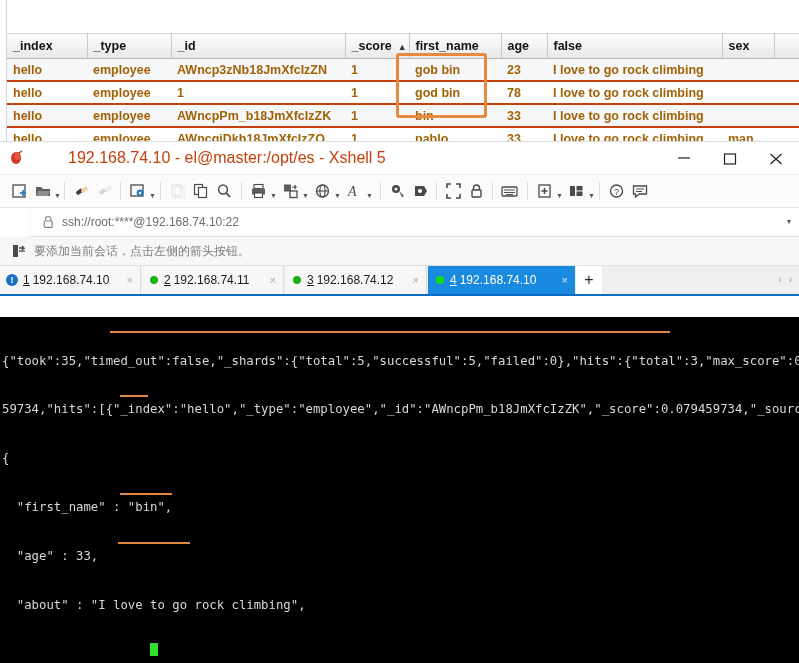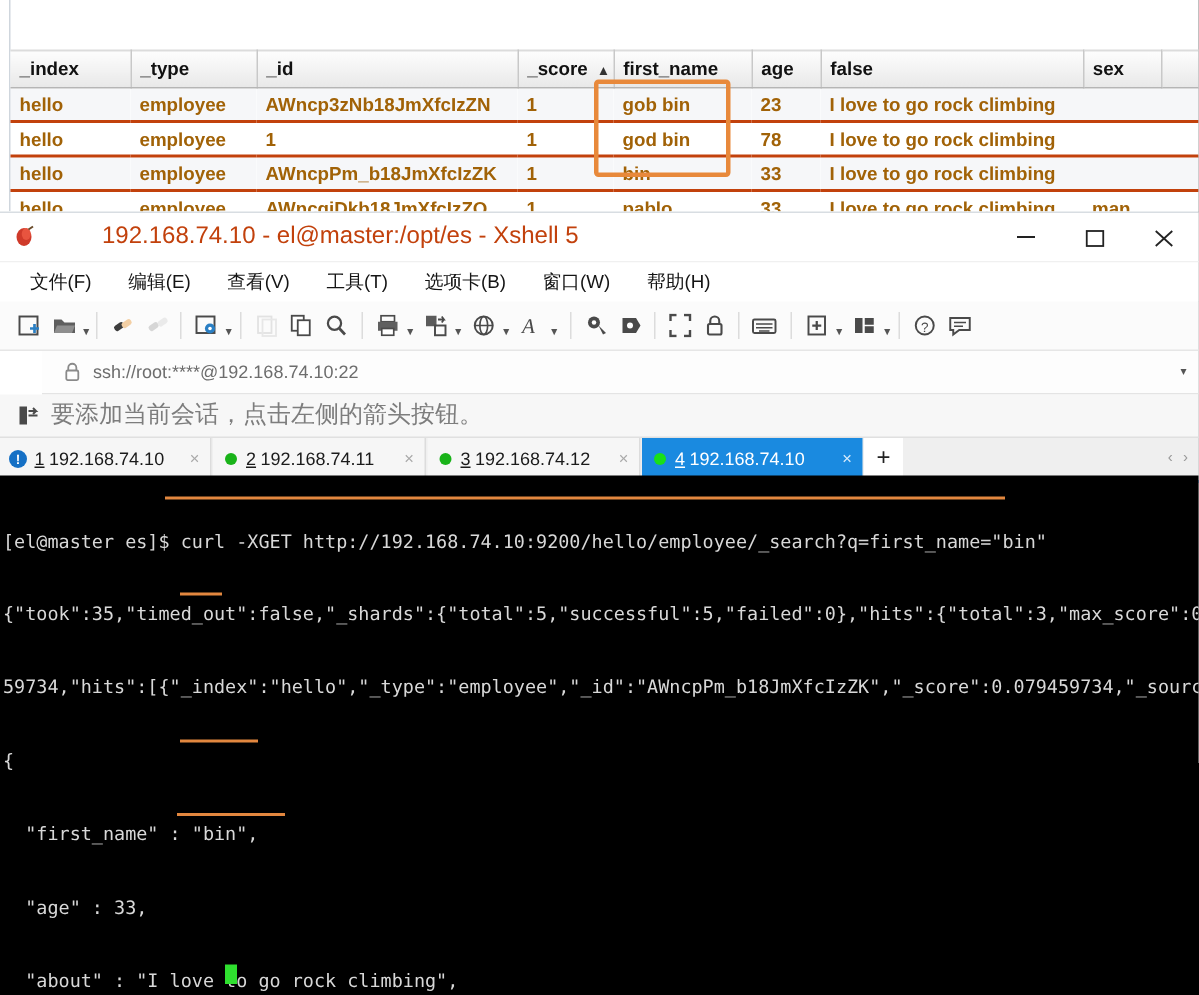--- a/index.html
+++ b/index.html
@@ -110,21 +110,21 @@
     font-size:12px;color:#6d6d6d;white-space:nowrap;}
   #addr-caret{position:absolute;right:8px;top:9px;font-size:8px;color:#555;}
 
   
   #hintbar{
     position:relative;height:28px;background:#f7f7f7;
     border-bottom:1px solid #e0e0e0;
   }
   #hint-icon{position:absolute;left:12px;top:6px;width:15px;height:16px;}
   #hint-text{position:absolute;left:34px;top:5px;height:18px;line-height:18px;
-    font-size:16px;color:#7d7d7d;white-space:nowrap;}
+    font-size:12px;color:#7d7d7d;white-space:nowrap;}
 
   
   #tabbar{
     position:relative;height:28px;background:#efefef;
     border-bottom:2px solid #0a6dc2;
   }
   .tab{
     position:absolute;top:0;height:28px;
     background:#f6f6f6;border-right:1px solid #dcdcdc;
     display:flex;align-items:center;
@@ -270,29 +270,20 @@
         </svg>
     </div>
     <div class="wbtn" id="btn-close">
       <svg width="14" height="12">
           <line x1="1.5" y1="1" x2="12.5" y2="11" stroke="#222" stroke-width="1.2"></line>
           <line x1="12.5" y1="1" x2="1.5" y2="11" stroke="#222" stroke-width="1.2"></line>
         </svg>
     </div>
   </div>
 
-  <div id="menubar">
-    <span class="mi">文件(F)</span>
-    <span class="mi">编辑(E)</span>
-    <span class="mi">查看(V)</span>
-    <span class="mi">工具(T)</span>
-    <span class="mi">选项卡(B)</span>
-    <span class="mi">窗口(W)</span>
-    <span class="mi">帮助(H)</span>
-  </div>
 
   <div id="toolbar">
 
     <div class="tb" style="left:10px;">
       <span class="tb-ico">
         <svg width="17" height="16">
             <rect x="1" y="2" width="12" height="12" fill="none" stroke="#4a4a4a" stroke-width="1.3"></rect>
             <line x1="8" y1="10" x2="14" y2="10" stroke="#2a7fc4" stroke-width="1.8"></line>
             <line x1="11" y1="7" x2="11" y2="13" stroke="#2a7fc4" stroke-width="1.8"></line>
           </svg>
@@ -539,21 +530,20 @@
       <span class="dot" style="background:#19e019;"></span>
       <span class="tnum">4</span>
       <span>192.168.74.10</span>
       <span class="tx">×</span>
     </div>
     <div id="tab-add" style="left:576px;">+</div>
     <div id="tab-navs">‹ ›</div>
   </div>
 
   <div id="terminal">
-    <div class="ln">[el@master es]$ curl -XGET http://192.168.74.10:9200/hello/employee/_search?q=first_name="bin"</div>
     <div class="ln">{"took":35,"timed_out":false,"_shards":{"total":5,"successful":5,"failed":0},"hits":{"total":3,"max_score":0.0794</div>
     <div class="ln">59734,"hits":[{"_index":"hello","_type":"employee","_id":"AWncpPm_b18JmXfcIzZK","_score":0.079459734,"_source":</div>
     <div class="ln">{</div>
     <div class="ln">  "first_name" : "bin",</div>
     <div class="ln">  "age" : 33,</div>
     <div class="ln">  "about" : "I love to go rock climbing",</div>
     
     
     
     

